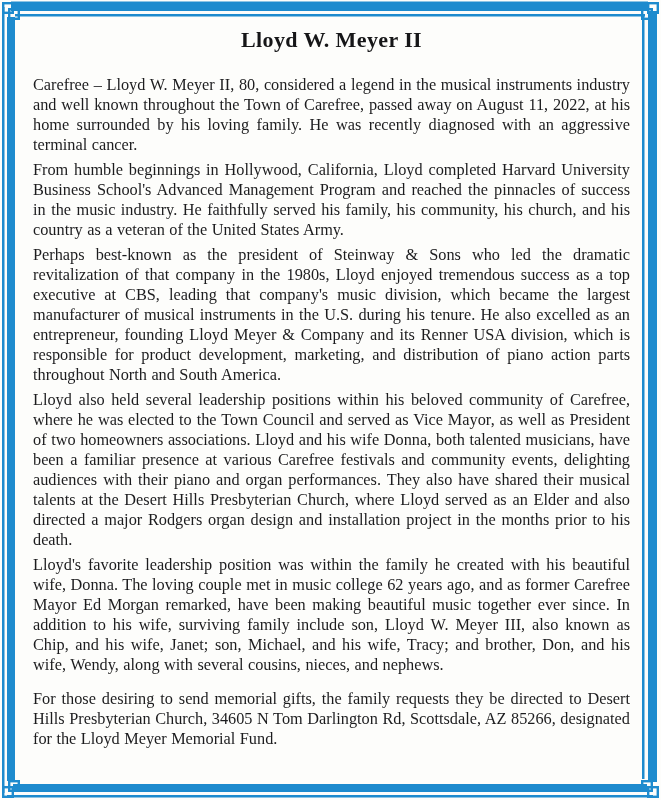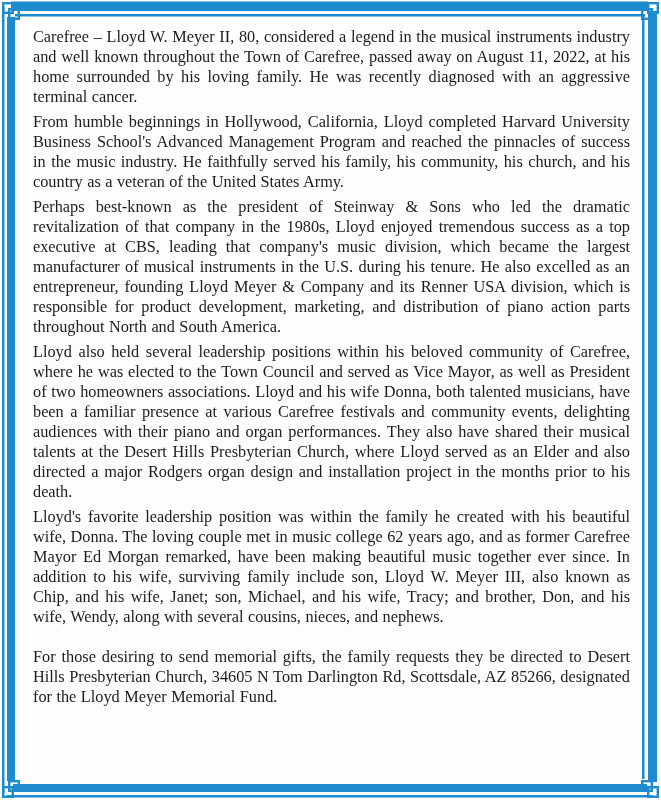--- a/index.html
+++ b/index.html
@@ -50,21 +50,21 @@
   p.obit {
     margin: 0 0 5px 0;
     font-size: 16.3px;
     line-height: 20px;
     text-align: justify;
     text-justify: inter-word;
     hyphens: auto;
     -webkit-hyphens: auto;
     word-spacing: 0.4px;
   }
-  p.obit.memorial { margin-top: 20px; }
+  p.obit.memorial { margin-top: 14px; }
 </style>
 </head>
 <body>
 
 <div class="page">
 
   <svg class="frame" viewBox="0 0 661 800" aria-hidden="true">
 
     <rect class="frame-bar" x="11" y="1.5" width="637" height="9.5"></rect>
     <rect class="frame-bar" x="648" y="11" width="9" height="771"></rect>
@@ -88,20 +88,21 @@
       <rect class="frame-knot" x="648.2" y="787.2" width="9.6" height="9.6"></rect>
       <rect class="frame-knot" x="642.2" y="781.2" width="9.6" height="9.6"></rect>
     </g>
     <g>
       <rect class="frame-knot" x="3.2" y="787.2" width="9.6" height="9.6"></rect>
       <rect class="frame-knot" x="9.2" y="781.2" width="9.6" height="9.6"></rect>
     </g>
   </svg>
 
   <div class="content">
+    <h1 class="title">Lloyd W. Meyer II</h1>
     <p class="obit">Carefree – Lloyd W. Meyer II, 80, considered a legend in the musical instruments industry and well known throughout the Town of Carefree, passed away on August 11, 2022, at his home surrounded by his loving family. He was recently diagnosed with an aggressive terminal cancer.</p>
     <p class="obit">From humble beginnings in Hollywood, California, Lloyd completed Harvard University Business School's Advanced Management Program and reached the pinnacles of success in the music industry. He faithfully served his family, his community, his church, and his country as a veteran of the United States Army.</p>
     <p class="obit">Perhaps best-known as the president of Steinway &amp; Sons who led the dramatic revitalization of that company in the 1980s, Lloyd enjoyed tremendous success as a top executive at CBS, leading that company's music division, which became the largest manufacturer of musical instruments in the U.S. during his tenure. He also excelled as an entrepreneur, founding Lloyd Meyer &amp; Company and its Renner USA division, which is responsible for product development, marketing, and distribution of piano action parts throughout North and South America.</p>
     <p class="obit">Lloyd also held several leadership positions within his beloved community of Carefree, where he was elected to the Town Council and served as Vice Mayor, as well as President of two homeowners associations. Lloyd and his wife Donna, both talented musicians, have been a familiar presence at various Carefree festivals and community events, delighting audiences with their piano and organ performances. They also have shared their musical talents at the Desert Hills Presbyterian Church, where Lloyd served as an Elder and also directed a major Rodgers organ design and installation project in the months prior to his death.</p>
     <p class="obit">Lloyd's favorite leadership position was within the family he created with his beautiful wife, Donna. The loving couple met in music college 62 years ago, and as former Carefree Mayor Ed Morgan remarked, have been making beautiful music together ever since. In addition to his wife, surviving family include son, Lloyd W. Meyer III, also known as Chip, and his wife, Janet; son, Michael, and his wife, Tracy; and brother, Don, and his wife, Wendy, along with several cousins, nieces, and nephews.</p>
     <p class="obit memorial">For those desiring to send memorial gifts, the family requests they be directed to Desert Hills Presbyterian Church, 34605 N Tom Darlington Rd, Scottsdale, AZ 85266, designated for the Lloyd Meyer Memorial Fund.</p>
   </div>
 
 </div>
 

